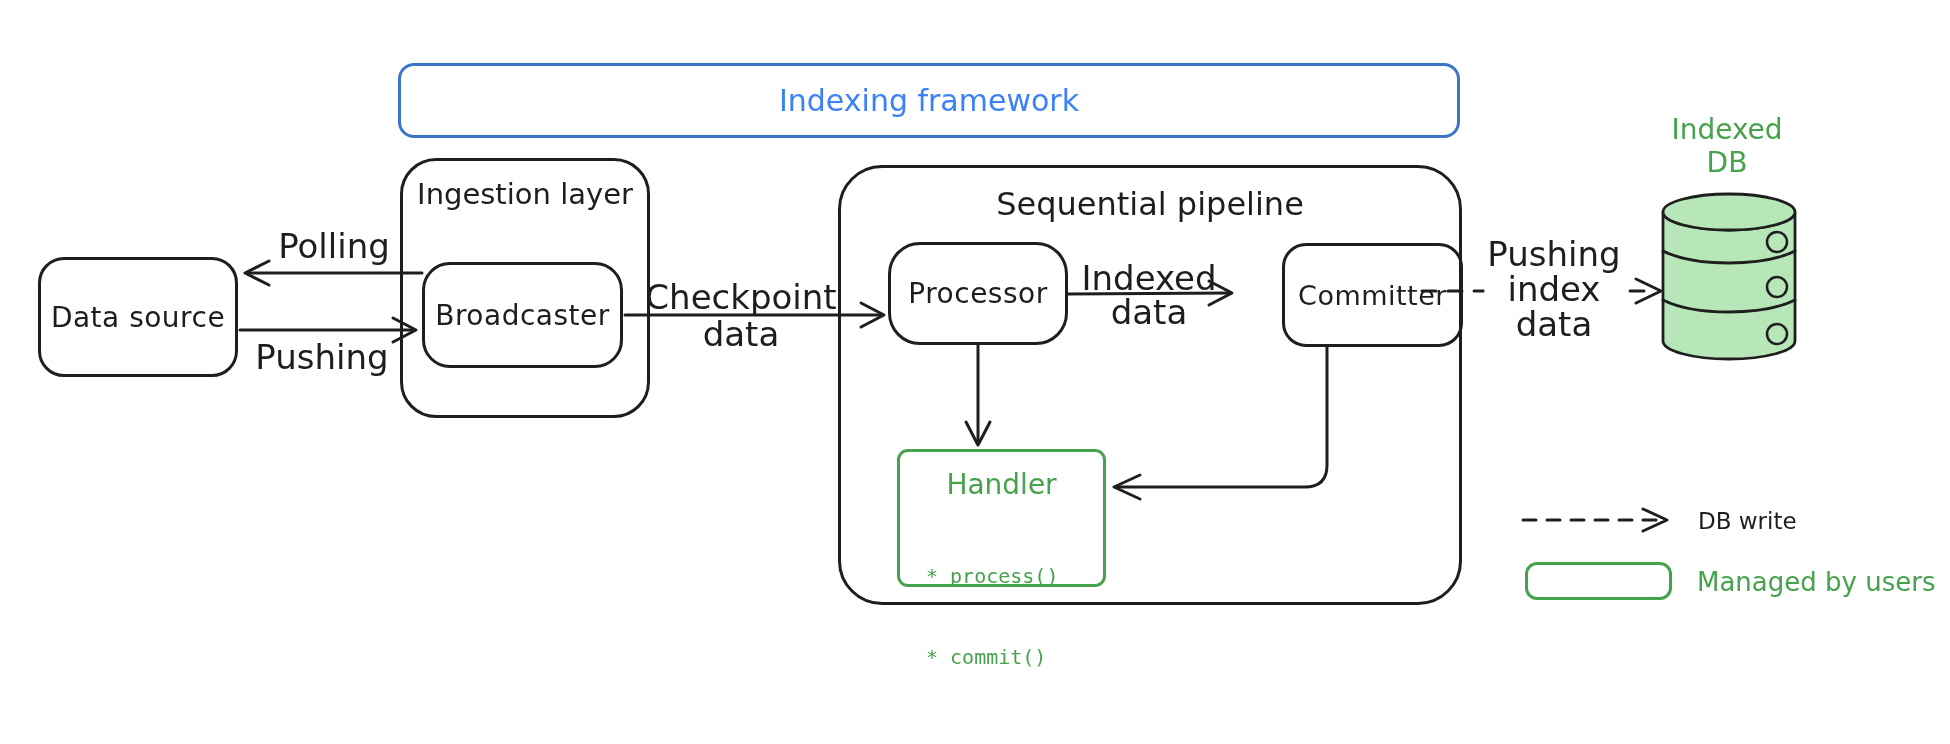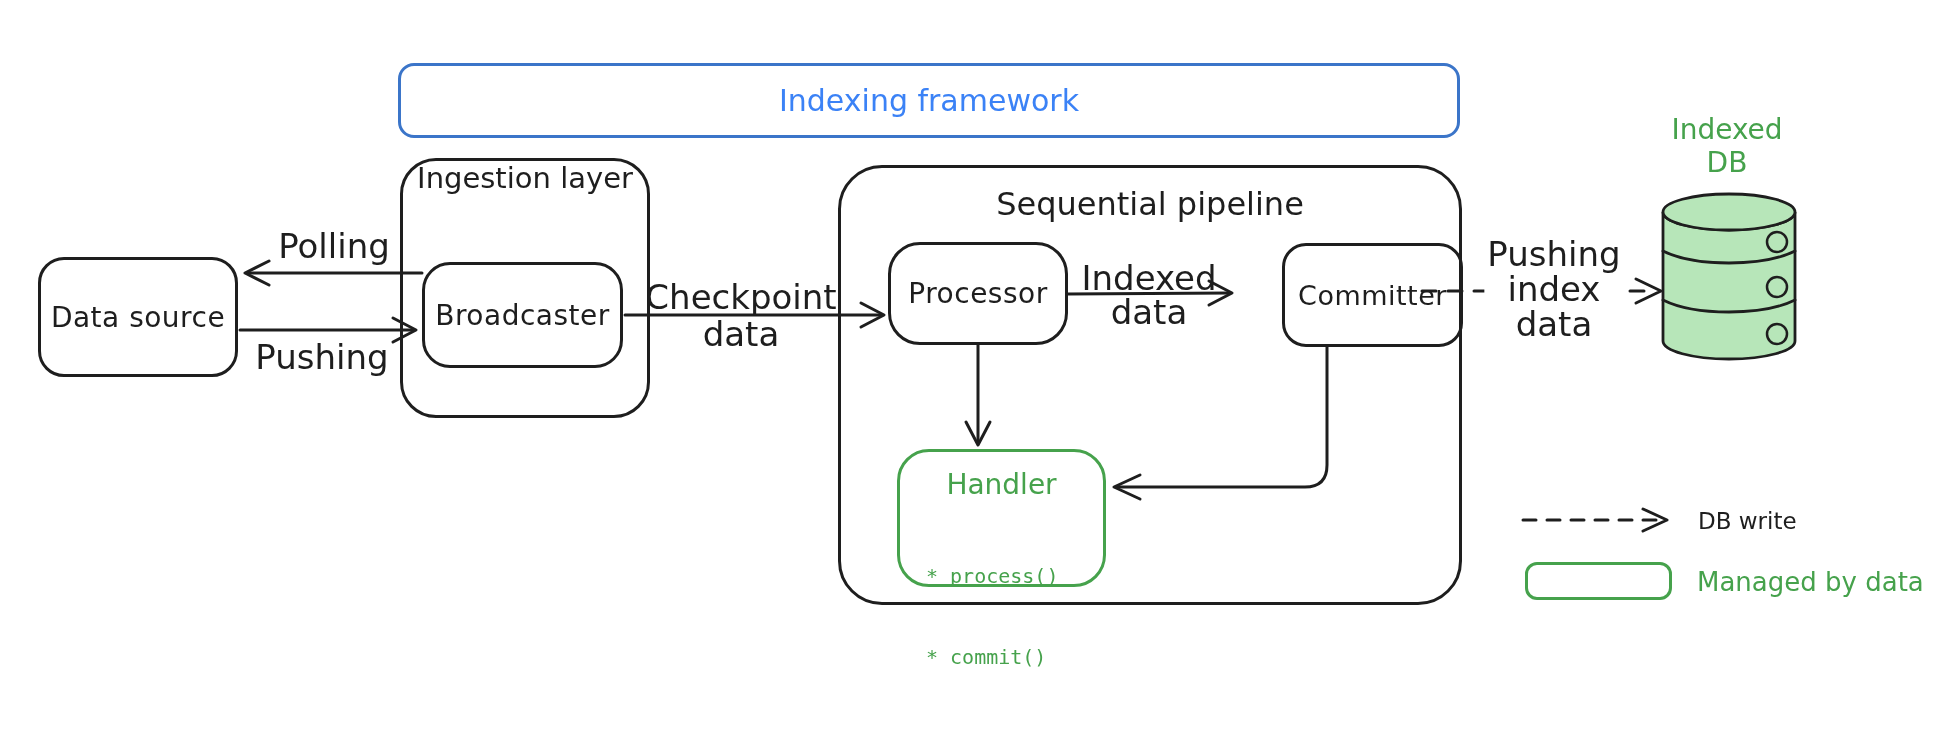--- a/index.html
+++ b/index.html
@@ -12,27 +12,27 @@
   .box { position: absolute; box-sizing: border-box; background: transparent; z-index: 2; }
   .node {
     border: 3px solid #1e1e1e; border-radius: 26px;
     display: flex; align-items: center; justify-content: center;
     font-size: 28px; letter-spacing: 0.5px; white-space: nowrap;
   }
   .container-node {
     border: 3.5px solid #1e1e1e; border-radius: 40px;
     display: flex; align-items: flex-start; justify-content: center;
   }
-  .container-title { font-size: 29px; white-space: nowrap; }
+  .container-title { margin-top: 16px; font-size: 29px; white-space: nowrap; }
   .blue-frame {
     border: 3px solid #3b75c9; border-radius: 16px; color: #3b82f6;
     display: flex; align-items: center; justify-content: center; font-size: 30px;
   }
   .pipeline-title { margin-top: 17px; font-size: 32px; white-space: nowrap; }
-  .green-node { border: 3px solid #46a24c; border-radius: 32px; color: #46a24c; }
+  .green-node { border: 3px solid #46a24c; border-radius: 11px; color: #46a24c; }
   .handler-title { text-align: center; margin-top: 16px; font-size: 28px; }
   .handler-methods {
     margin: 8px 0 0 26px;
     font-family: "DejaVu Sans Mono", "Liberation Mono", monospace;
     font-size: 20px; line-height: 27px; white-space: pre;
   }
   .edge-label {
     position: absolute; transform: translate(-50%, -50%); z-index: 3;
     font-size: 34px; text-align: center; white-space: nowrap; line-height: 36px;
   }
@@ -165,15 +165,15 @@
 
   <div class="edge-label green-text" style="left:1727px; top:146px; line-height:33px; font-size:28px;">
     <div>Indexed</div>
     <div>DB</div>
   </div>
 
   <div class="legend-text" style="left:1698px; top:521px;">DB write</div>
 
   <div class="legend-swatch" style="left:1525px; top:562px; width:147px; height:38px;"></div>
 
-  <div class="legend-text green-text" style="left:1697px; top:582px; font-size:26px;">Managed by data</div>
+  <div class="legend-text green-text" style="left:1697px; top:582px; font-size:26px;">Managed by users</div>
 
 </div>
 
 </body></html>

